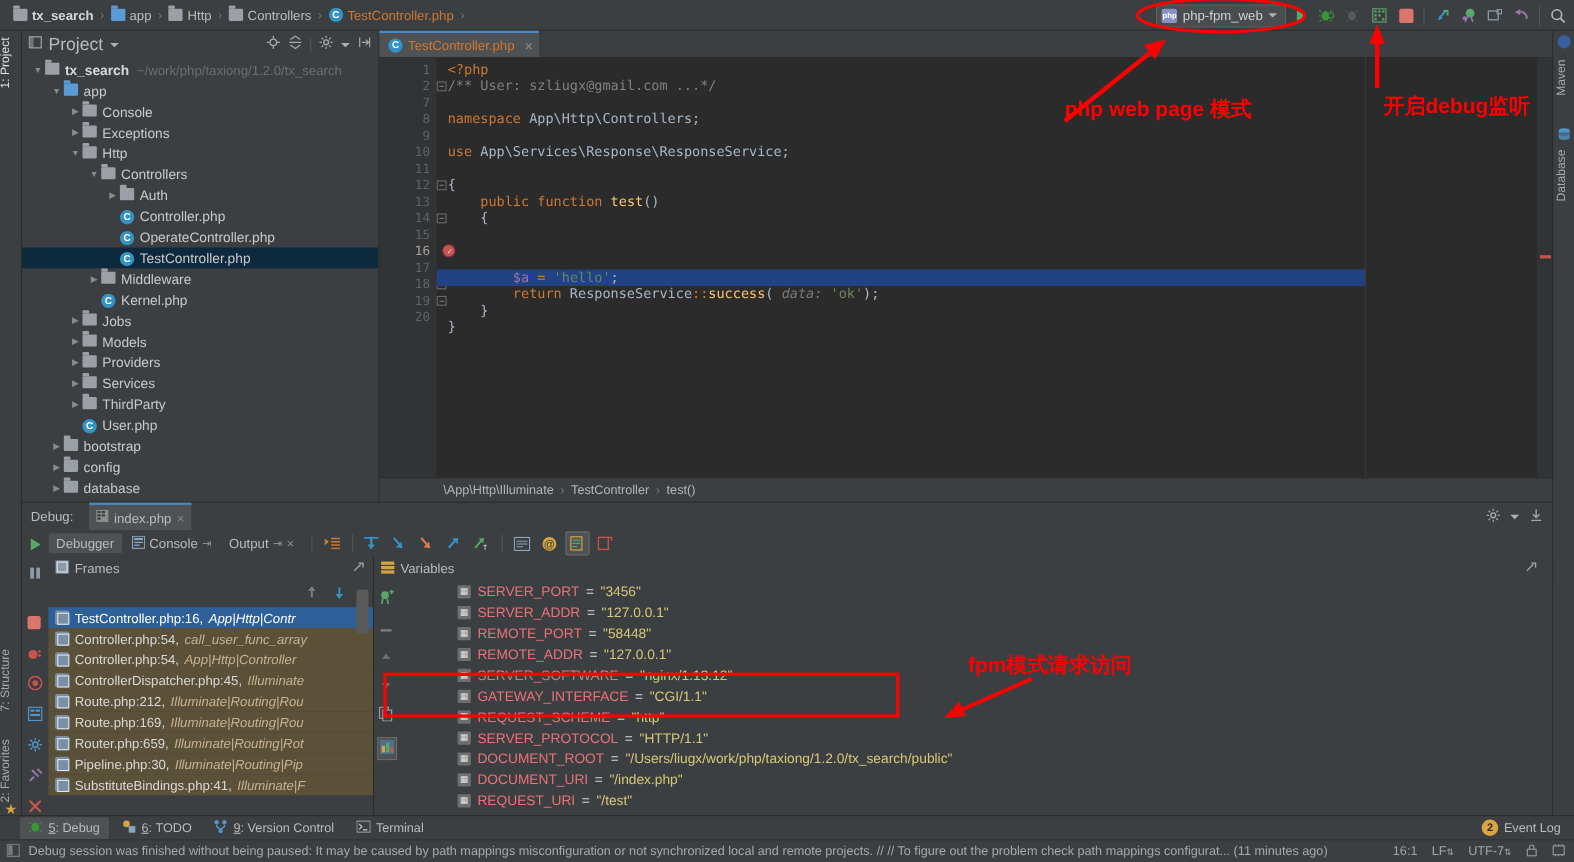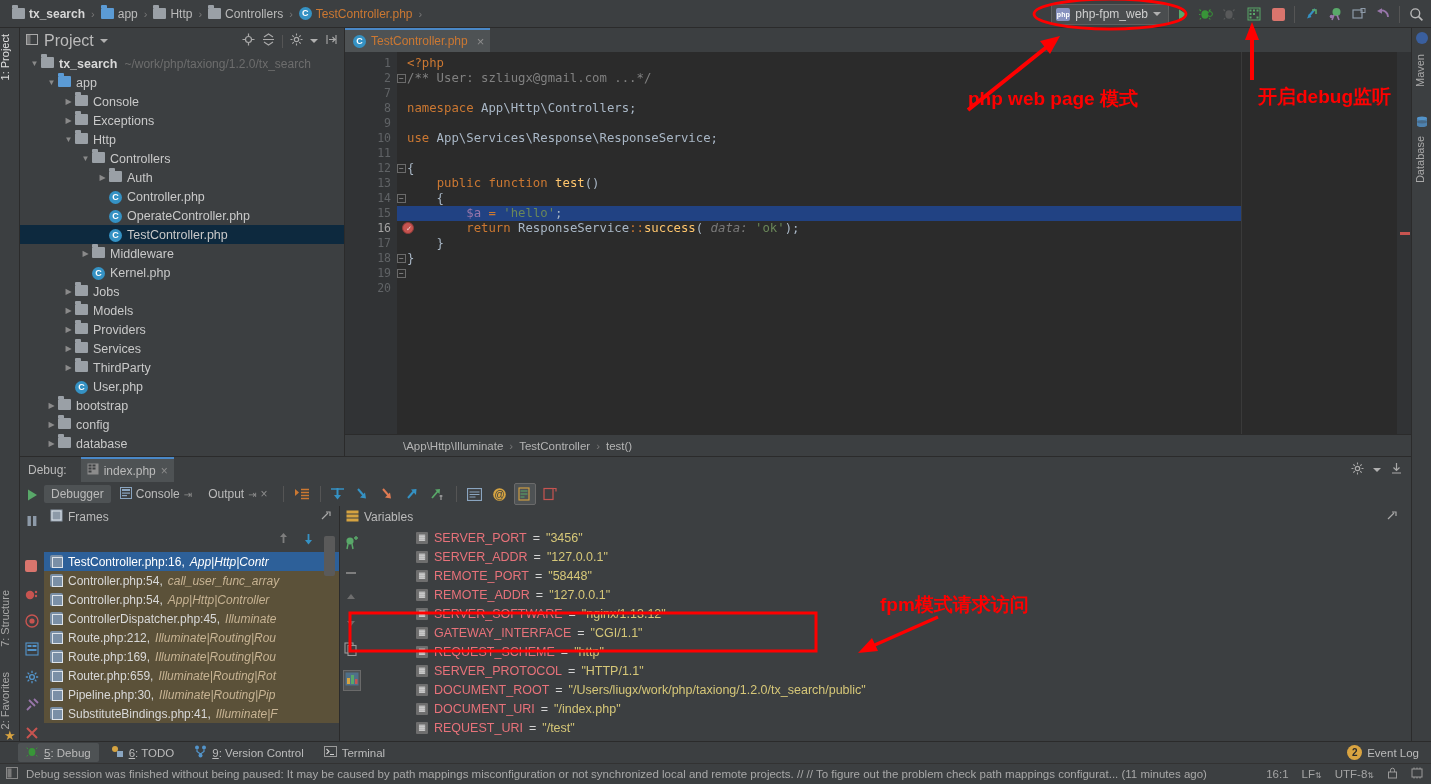--- a/index.html
+++ b/index.html
@@ -132,21 +132,21 @@
   .bp::after {
     content:'✓'; position:absolute; left:0; top:-1px; width:12px;
     font-size:8px; color:#f3d5d4; text-align:center; line-height:13px;
   }
   .codecol { flex: 1; position: relative; padding-top: 4px; }
   .cline {
     height: 15px; line-height: 15px;
     font-family: "DejaVu Sans Mono", monospace; font-size: 12.3px;
     color: #a9b7c6; white-space: pre; padding-left: 10px;
   }
-  .cline.hl { background: #214283; }
+  .cline.hl { background: #214283; margin-top: 39px; }
   .kw { color: #cc7832; }
   .fn { color: #ffc66d; }
   .str { color: #6a8759; }
   .cmt { color: #808080; }
   .var { color: #9876aa; }
   .hint { color: #7a7a7a; font-style: italic; }
 
   .code-right-strip {
     position: absolute; right: 0; top: 24px; width: 170px; height: 382px;
     background: #2b2b2b; border-left: 1px solid #3a3a3a;
@@ -1102,21 +1102,21 @@
     <span>
       <svg width="12" height="12" viewBox="0 0 12 12">
           <rect x="0.5" y="0.5" width="11" height="11" fill="none" stroke="#888" stroke-width="1"></rect>
           <rect x="1.5" y="1.5" width="4" height="9" fill="#7a7a7a"></rect>
         </svg>
     </span>
     <span class="sb-msg">Debug session was finished without being paused: It may be caused by path mappings misconfiguration or not synchronized local and remote projects. // // To figure out the problem check path mappings configurat... (11 minutes ago)</span>
     <span class="sb-right">
       <span>16:1</span>
       <span><span>LF</span><span style="font-size:8px;">⇅</span></span>
-      <span><span>UTF-8</span><span style="font-size:8px;">⇅</span></span>
+      <span><span>UTF-7</span><span style="font-size:8px;">⇅</span></span>
       <span>
         <svg width="11" height="12" viewBox="0 0 11 12">
             <rect x="1.5" y="5" width="8" height="6" fill="none" stroke="#9a9a9a" stroke-width="1"></rect>
             <path d="M3.5 5V3.2a2 2 0 0 1 4 0V5" fill="none" stroke="#9a9a9a" stroke-width="1"></path>
           </svg>
       </span>
       <span>
         <svg width="12" height="12" viewBox="0 0 12 12">
             <rect x="1" y="2" width="10" height="8" fill="none" stroke="#9a9a9a" stroke-width="1"></rect>
             <path d="M3 0.5v1.5M6 0.5v1.5M9 0.5v1.5M3 10v1.5M6 10v1.5M9 10v1.5" stroke="#9a9a9a" stroke-width="1"></path>

